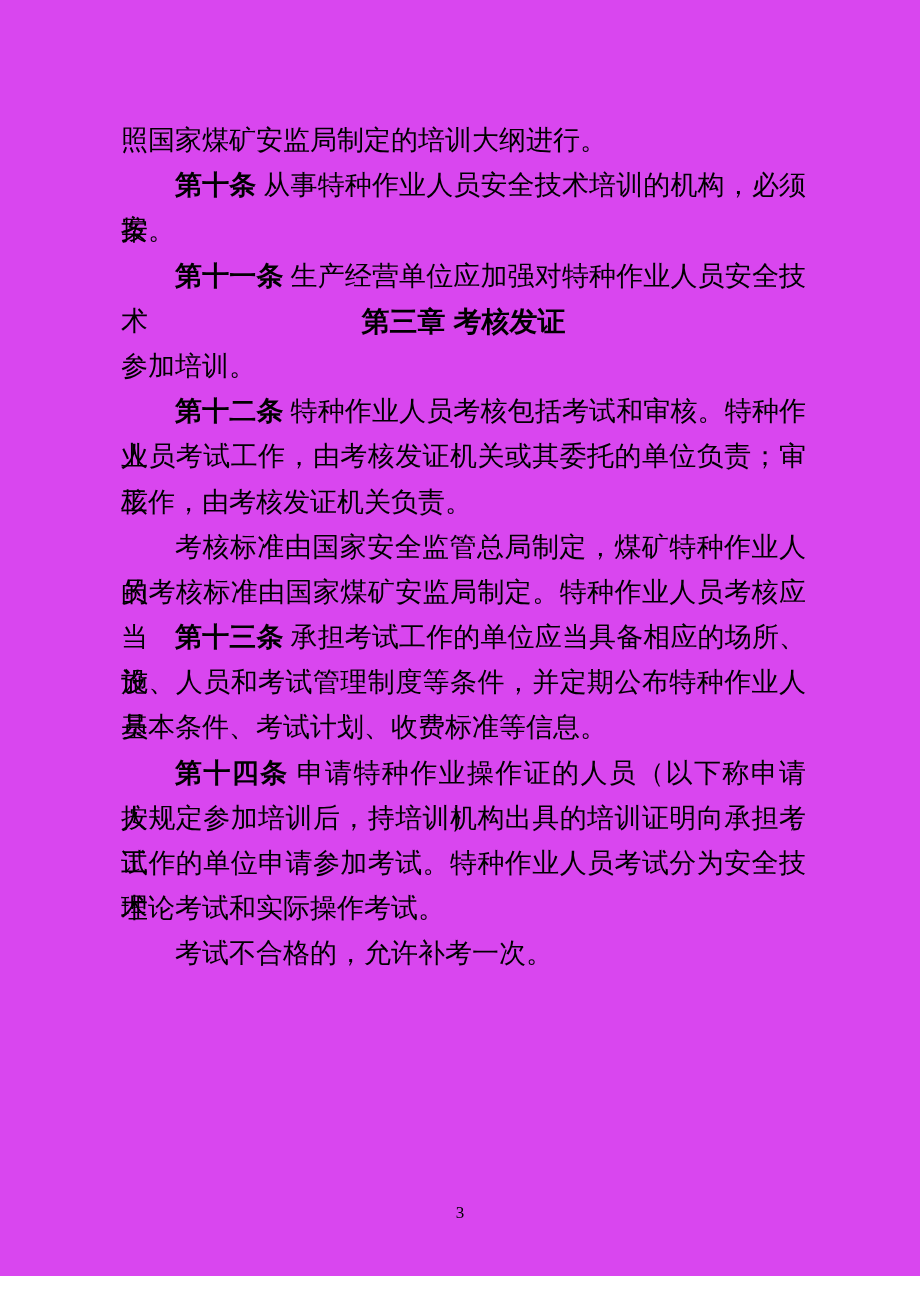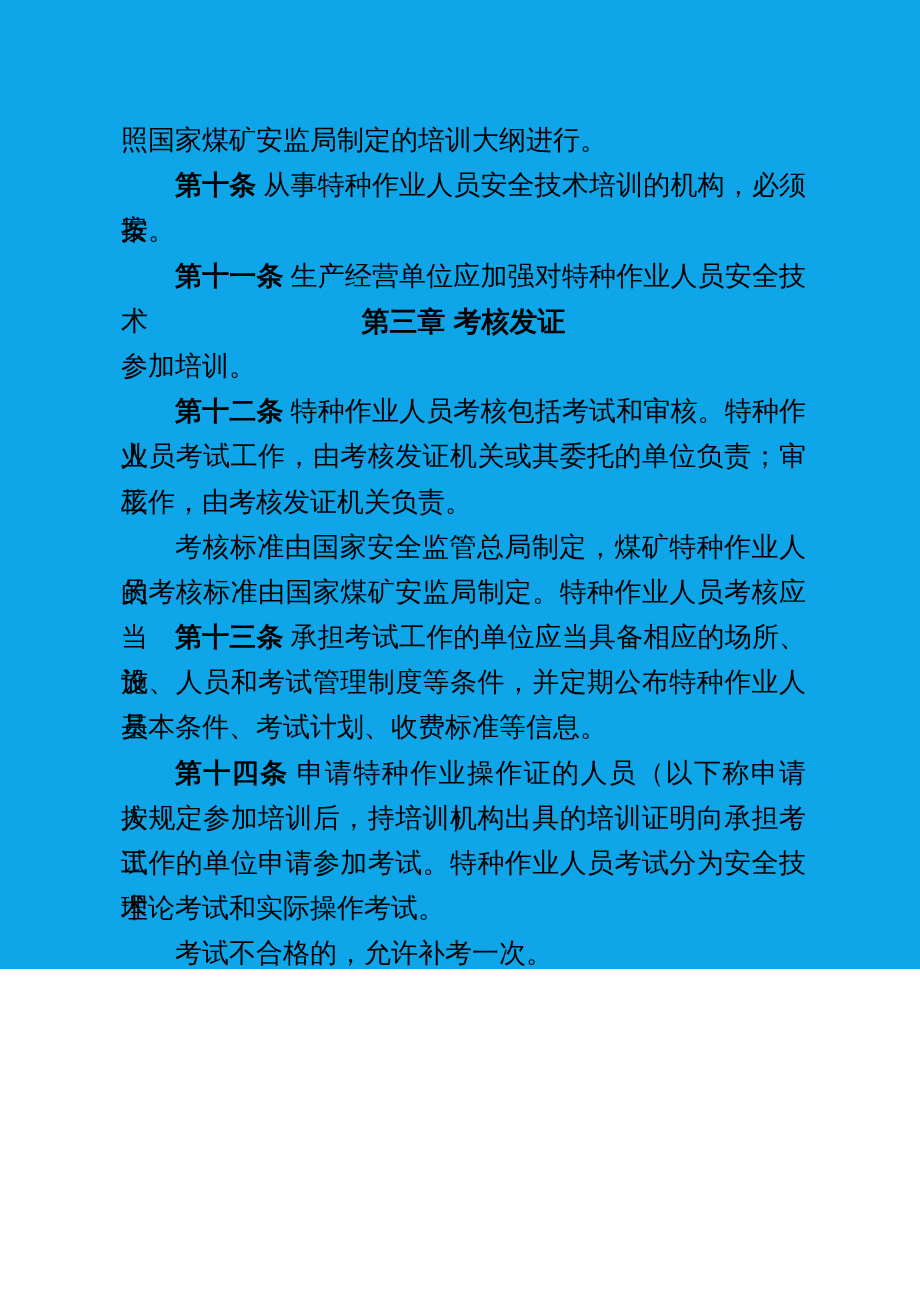--- a/index.html
+++ b/index.html
@@ -3,22 +3,22 @@
 <meta charset="utf-8">
 <style>
   html, body {
     margin: 0;
     padding: 0;
     background: #ffffff;
   }
   .page {
     position: relative;
     width: 920px;
-    height: 969px;
-    background: #0ea5e9;
+    height: 1276px;
+    background: #d946ef;
     color: #000000;
     font-family: "Liberation Serif", serif;
     overflow: hidden;
   }
   .content {
     position: absolute;
     left: 121px;
     top: 118px;
     width: 685px;
   }

